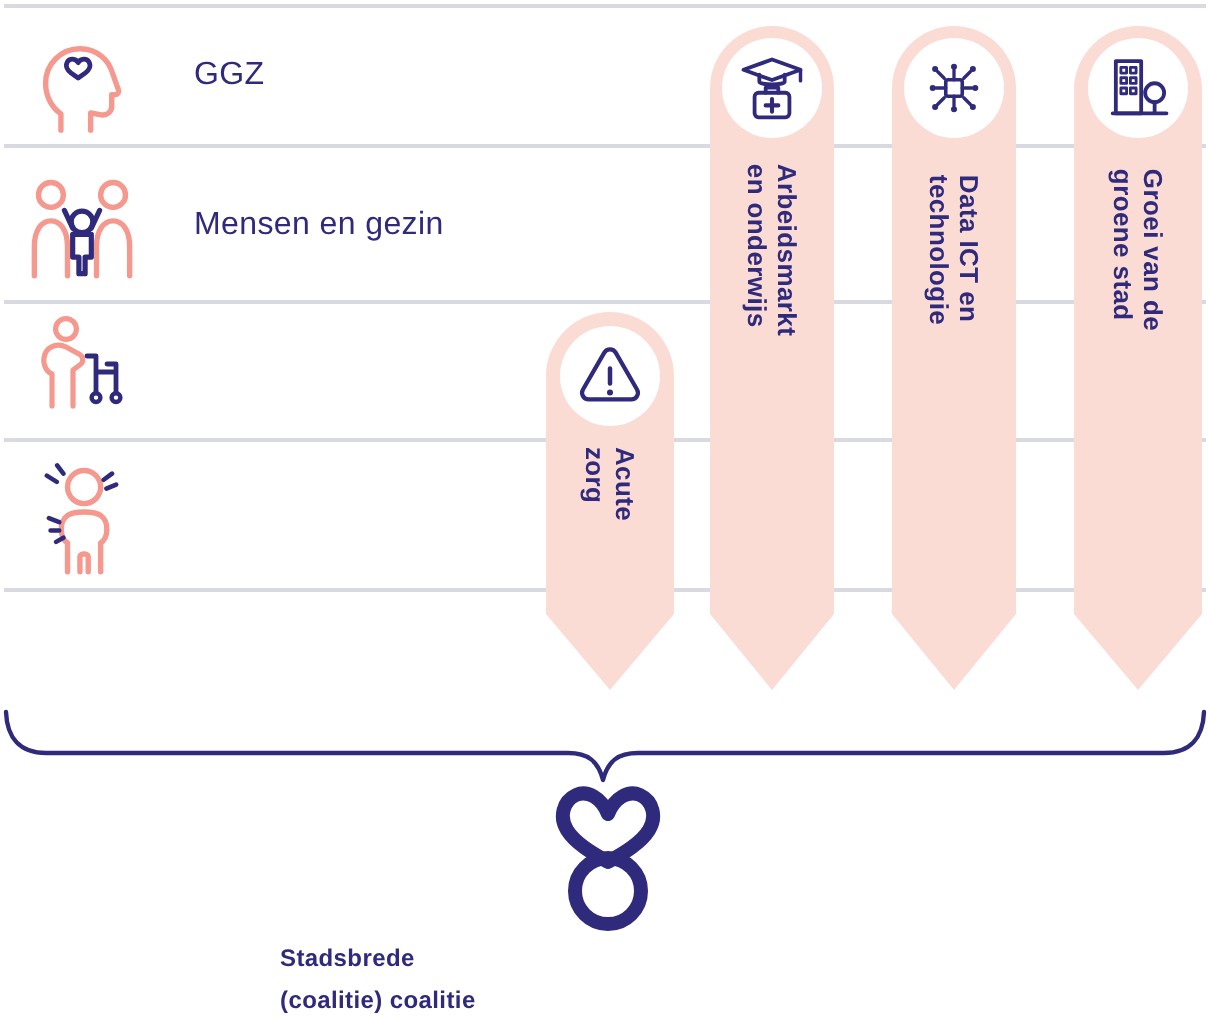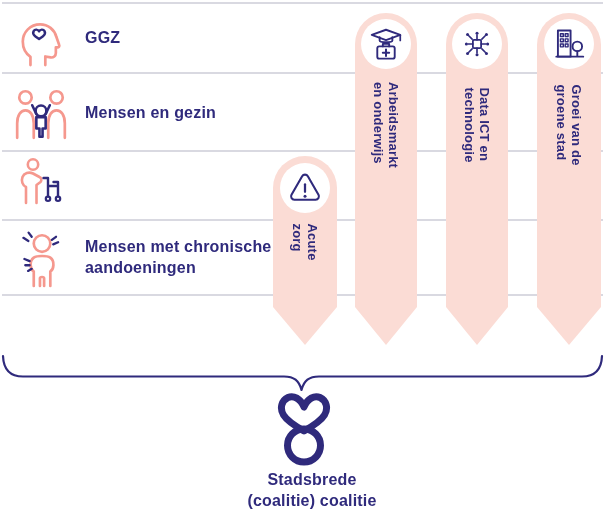--- a/index.html
+++ b/index.html
@@ -5,41 +5,41 @@
   * { margin:0; padding:0; box-sizing:border-box; }
   html,body { background:#fff; }
   .canvas {
     position:relative; width:605px; height:510px; background:var(--c-background,#fff);
     font-family:"Liberation Sans", sans-serif; overflow:hidden;
     color:var(--c-indigo,#2f2a7c);
   }
   .hline { position:absolute; left:2px; width:601px; height:2px; background:var(--c-line,#d9d9e1); }
   .row-icon { position:absolute; }
   .row-label {
-    position:absolute; left:85px; width:205px;
-    font-size:16px; font-weight:bold; letter-spacing:.2px; line-height:21px;
+    position:absolute; left:97px; width:205px;
+    font-size:16px; font-weight:normal; letter-spacing:.2px; line-height:21px;
     color:var(--c-indigo,#2f2a7c);
   }
   .pill { position:absolute; background:var(--c-pink,#fbdcd5); }
   .pill.tall { clip-path: path('M0,31 A31,31 0 0 1 62,31 V294 L31,332 L0,294 Z'); }
   .pill.tall-w { clip-path: path('M0,32 A32,32 0 0 1 64,32 V294 L32,332 L0,294 Z'); }
   .pill.short { clip-path: path('M0,32 A32,32 0 0 1 64,32 V151 L32,189 L0,151 Z'); }
   .pill-circle {
     position:absolute; width:50px; height:50px; border-radius:50%;
     background:#fff; display:flex; align-items:center; justify-content:center;
   }
   .pill-label {
     position:absolute; left:50%;
     transform:translate(-50%,-50%) rotate(90deg);
     font-size:13px; font-weight:bold; line-height:15px; letter-spacing:.2px;
     white-space:nowrap; color:var(--c-indigo,#2f2a7c); text-align:left;
   }
   .caption {
-    position:absolute; left:152px; top:469px; width:320px; text-align:center;
-    font-size:16px; font-weight:bold; line-height:21px; letter-spacing:.2px;
+    position:absolute; left:140px; top:469px; width:320px; 
+    font-size:12px; font-weight:bold; line-height:21px; letter-spacing:.2px;
     color:var(--c-indigo,#2f2a7c);
   }
   svg { display:block; }
   .st-coral  { stroke:var(--c-coral,#f5988e); fill:none; stroke-linecap:round; stroke-linejoin:round; }
   .st-indigo { stroke:var(--c-indigo,#2f2a7c); fill:none; stroke-linecap:round; stroke-linejoin:round; }
   .fl-indigo { fill:var(--c-indigo,#2f2a7c); stroke:none; }
   .brace-svg, .logo-svg { position:absolute; }
 </style>
 </head>
 <body>
@@ -84,21 +84,20 @@
   </div>
 
   <div class="row-icon" style="left:16px; top:228px">
     <svg width="50" height="60" viewBox="0 0 48 58">
       <circle class="st-coral" stroke-width="2.6" cx="25" cy="15" r="8"></circle>
       <path class="st-coral" stroke-width="2.6" d="M17,56 V42 C13.5,40 12.5,32 17,28.7 C20,26.5 30,26.5 33,28.7 C37.5,32 36.5,40 33,42 V56"></path>
       <path class="st-coral" stroke-width="2.6" d="M23,56 V48.5 C23,47 27,47 27,48.5 V56"></path>
       <path class="st-indigo" stroke-width="2.2" d="M12,4.5 L15,8.5 M7,9.5 L11.8,12.5 M38.5,8.5 L34.5,11.5 M40.5,13.8 L35.8,15.8 M8,30 L13,32 M8.8,36 L13,36 M11.5,41.5 L15,39.5"></path>
     </svg>
   </div>
-  <div class="row-label" style="top:236px; width:200px">Mensen met chronische aandoeningen</div>
 
   <div class="pill short" style="left:273px; top:156px; width:64px; height:189px">
     <div class="pill-circle" style="left:7px; top:7px">
       <svg width="36" height="36" viewBox="0 0 48 48">
         <path class="st-indigo" stroke-width="2.8" d="M20.2,8.4 a4.4,4.4 0 0 1 7.6,0 l14.2,24.6 a4.4,4.4 0 0 1 -3.8,6.6 h-28.4 a4.4,4.4 0 0 1 -3.8,-6.6 z"></path>
         <path class="st-indigo" stroke-width="3" d="M24,19 V29"></path>
         <circle class="fl-indigo" cx="24" cy="35" r="2"></circle>
       </svg>
     </div>
     <div class="pill-label" style="top:86px">

